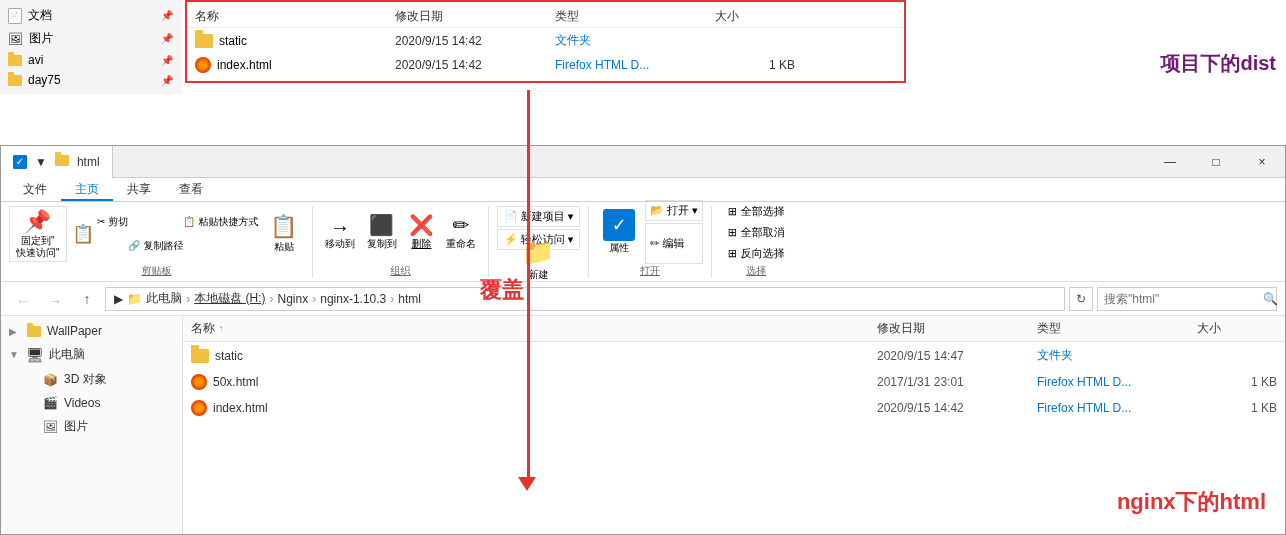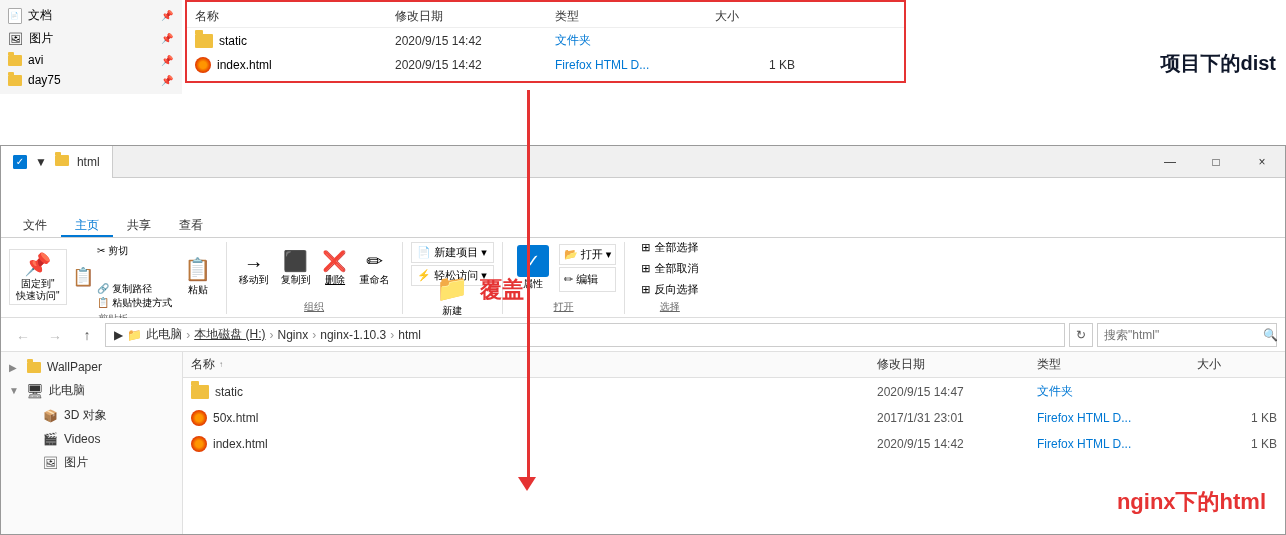--- a/index.html
+++ b/index.html
@@ -46,21 +46,21 @@
     .top-file-row .col-size { width: 80px; color: #333; text-align: right; }
 
     .folder-icon { width: 18px; height: 14px; background: #f0c040; border-radius: 1px; position: relative; display: inline-block; }
     .folder-icon::before { content: ''; position: absolute; top: -4px; left: 0; width: 8px; height: 4px; background: #f0c040; border-radius: 1px 1px 0 0; }
     .firefox-icon { width: 16px; height: 16px; background: radial-gradient(circle at 50% 50%, #ff9500 30%, #e84c00 60%, #c00 100%); border-radius: 50%; }
 
     
     .annotation-top-right {
       position: absolute;
       top: 50px; right: 10px;
-      color: #0f172a;
+      color: #701a75;
       font-size: 20px;
       font-weight: bold;
     }
 
     
     .top-left-nav {
       position: absolute;
       top: 0; left: 0; width: 182px;
       background: #f5f5f5;
       padding: 4px 0;
@@ -448,39 +448,39 @@
       </span>
       <span style="margin-left:4px;">html</span>
     </div>
     <div class="window-controls">
       <button class="win-btn">—</button>
       <button class="win-btn">□</button>
       <button class="win-btn close">×</button>
     </div>
   </div>
 
-  <div style="display:flex; background:#fff; border-bottom:1px solid #d0d0d0; height:24px; padding: 0 8px; margin-top: 36px;">
+  <div style="display:flex; background:#fff; border-bottom:1px solid #d0d0d0; height:24px; padding: 0 8px;">
     <button class="ribbon-tab">文件</button>
     <button class="ribbon-tab active">主页</button>
     <button class="ribbon-tab">共享</button>
     <button class="ribbon-tab">查看</button>
   </div>
 
   <div class="ribbon">
 
     <div class="ribbon-section">
       <div class="ribbon-buttons-row">
         <div style="display:flex;flex-direction:column;align-items:center;border:1px solid #e0e0e0;padding:2px 6px;cursor:pointer;min-width:50px;">
           <span style="font-size:22px;">📌</span>
           <span style="font-size:10px;text-align:center;line-height:1.2;">固定到"<br>快速访问"</span>
         </div>
         <div style="display:flex;flex-direction:column;gap:1px;">
           <div style="display:flex;align-items:center;gap:2px;cursor:pointer;padding:2px 4px;border-radius:2px;">
             <span style="font-size:18px;">📋</span>
-            <div style="display:flex;flex-direction:column;align-items:flex-start;">
+            <div style="display:flex;flex-direction:row;align-items:flex-start;">
               <span style="font-size:10px;">✂ 剪切</span>
               <span style="font-size:10px;margin-top:24px;">🔗 复制路径</span>
               <span style="font-size:10px;">📋 粘贴快捷方式</span>
             </div>
           </div>
         </div>
         <div style="display:flex;flex-direction:column;align-items:center;cursor:pointer;padding:2px 6px;border-radius:2px;">
           <span style="font-size:22px;">📋</span>
           <span style="font-size:10px;">粘贴</span>
         </div>
@@ -525,21 +525,21 @@
     </div>
 
     <div class="ribbon-section">
       <div style="display:flex;align-items:center;gap:4px;height:52px;">
         <div style="display:flex;flex-direction:column;align-items:center;cursor:pointer;padding:2px 6px;">
           <div style="width:32px;height:32px;background:#0078d4;border-radius:3px;display:flex;align-items:center;justify-content:center;color:#fff;font-size:18px;">✓</div>
           <span style="font-size:10px;">属性</span>
         </div>
         <div style="display:flex;flex-direction:column;gap:2px;">
           <div style="cursor:pointer;padding:2px 4px;font-size:11px;border:1px solid #e0e0e0;">📂 打开 ▾</div>
-          <div style="cursor:pointer;padding:4px 4px;font-size:11px;border:1px solid #e0e0e0;">✏ 编辑</div>
+          <div style="cursor:pointer;padding:12px 4px;font-size:11px;border:1px solid #e0e0e0;">✏ 编辑</div>
         </div>
       </div>
       <span class="ribbon-section-label">打开</span>
     </div>
 
     <div class="ribbon-section" style="border-right:none;">
       <div style="display:flex;flex-direction:column;gap:2px;height:52px;justify-content:center;">
         <div style="cursor:pointer;padding:2px 8px;font-size:11px;display:flex;align-items:center;gap:4px;">
           <span>⊞</span>
             <span>全部选择</span>

